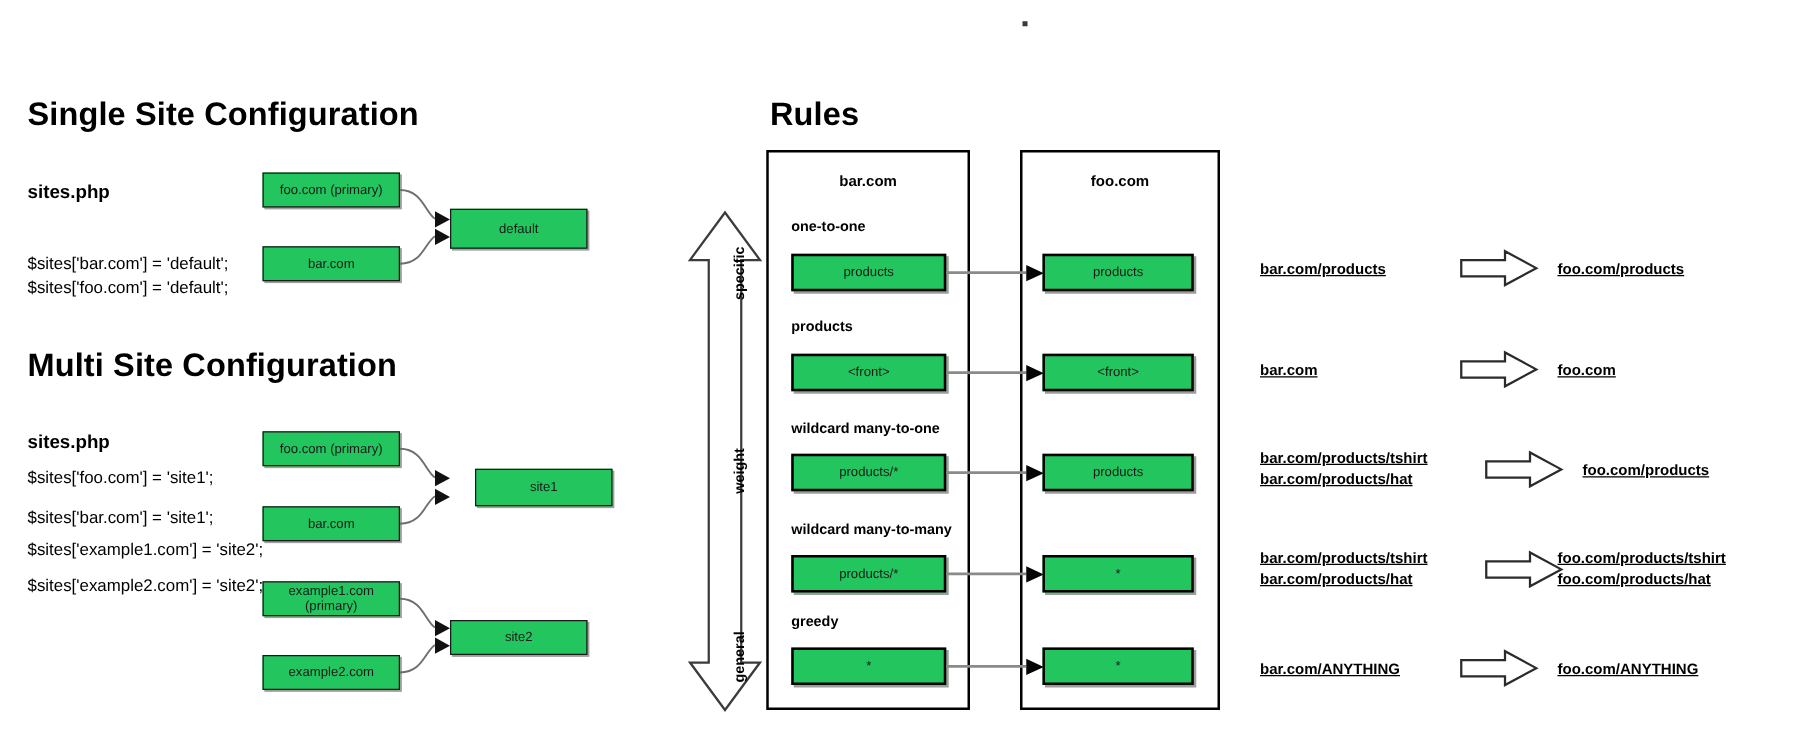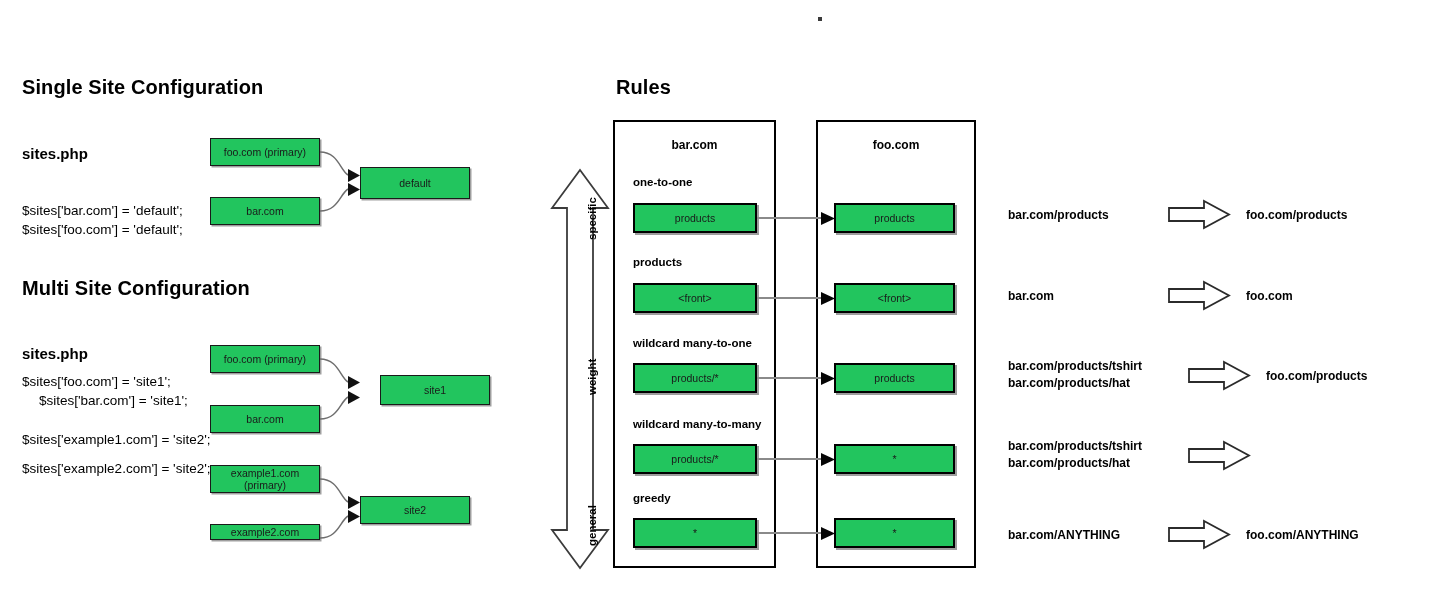--- a/index.html
+++ b/index.html
@@ -15,21 +15,21 @@
     position: relative;
     width: 1434px;
     height: 592px;
     background: #ffffff;
     overflow: hidden;
   }
   .abs { position: absolute; }
 
   
   .section-title {
-    font-size: 20px;
+    font-size: 26px;
     font-weight: bold;
     letter-spacing: 0.1px;
     white-space: nowrap;
   }
   .sub-title {
     font-size: 15px;
     font-weight: bold;
     white-space: nowrap;
   }
   .code-line {
@@ -73,20 +73,21 @@
     font-weight: bold;
     white-space: nowrap;
   }
 
   
   .url-text {
     font-size: 12px;
     font-weight: bold;
     white-space: nowrap;
     line-height: 17px;
+    text-decoration: underline;
   }
 
   svg { overflow: visible; display:block; }
 
   .vertlabel {
     font-size: 11.5px;
     font-weight: bold;
     white-space: nowrap;
     transform-origin: 0 0;
   }
@@ -119,37 +120,37 @@
     <polygon points="30,39 42,45.5 30,52" fill="#111111"></polygon>
     <path d="M 2,81 C 20,81 22,64 30,59" fill="none" stroke="#6e6e6e" stroke-width="1.5"></path>
     <polygon points="30,53 42,59.5 30,66" fill="#111111"></polygon>
   </svg>
 
   <div class="abs section-title" style="left:22px; top:277px;">Multi Site Configuration</div>
 
   <div class="abs sub-title" style="left:22px; top:345px;">sites.php</div>
 
   <div class="abs code-line" style="left:22px; top:374px;">$sites['foo.com'] = 'site1';</div>
-  <div class="abs code-line" style="left:22px; top:393px;margin-left:17px;">$sites['bar.com'] = 'site1';</div>
+  <div class="abs code-line" style="left:22px; top:406px;">$sites['bar.com'] = 'site1';</div>
   <div class="abs code-line" style="left:22px; top:432px;">$sites['example1.com'] = 'site2';</div>
   <div class="abs code-line" style="left:22px; top:461px;">$sites['example2.com'] = 'site2';</div>
 
   <div class="abs nodebox" style="left:210px; top:345px; width:110px; height:28px;">foo.com (primary)</div>
   <div class="abs nodebox" style="left:210px; top:405px; width:110px; height:28px;">bar.com</div>
   <div class="abs nodebox" style="left:380px; top:375px; width:110px; height:30px;">site1</div>
 
   <svg class="abs" style="left:318px; top:338px;" width="50" height="110">
     <path d="M 2,21 C 20,21 22,39 30,44" fill="none" stroke="#6e6e6e" stroke-width="1.5"></path>
     <polygon points="30,38 42,44.5 30,51" fill="#111111"></polygon>
     <path d="M 2,81 C 20,81 22,64 30,59" fill="none" stroke="#6e6e6e" stroke-width="1.5"></path>
     <polygon points="30,53 42,59.5 30,66" fill="#111111"></polygon>
   </svg>
 
   <div class="abs nodebox" style="left:210px; top:465px; width:110px; height:28px;">example1.com (primary)</div>
-  <div class="abs nodebox" style="left:210px; top:524px; width:110px; height:16px;">example2.com</div>
+  <div class="abs nodebox" style="left:210px; top:524px; width:110px; height:28px;">example2.com</div>
   <div class="abs nodebox" style="left:360px; top:496px; width:110px; height:28px;">site2</div>
 
   <svg class="abs" style="left:318px; top:457px;" width="50" height="110">
     <path d="M 2,22 C 20,22 22,40 30,45" fill="none" stroke="#6e6e6e" stroke-width="1.5"></path>
     <polygon points="30,39 42,45.5 30,52" fill="#111111"></polygon>
     <path d="M 2,81 C 20,81 22,64 30,59" fill="none" stroke="#6e6e6e" stroke-width="1.5"></path>
     <polygon points="30,53 42,59.5 30,66" fill="#111111"></polygon>
   </svg>
 
   <div class="abs section-title" style="left:616px; top:76px;">Rules</div>
@@ -238,20 +239,24 @@
     <div>foo.com/products</div>
   </div>
 
   <div class="abs url-text" style="left:1008px; top:438px;">
     <div>bar.com/products/tshirt</div>
     <div>bar.com/products/hat</div>
   </div>
   <svg class="abs" style="left:1188px; top:441px;" width="64" height="30">
     <polygon points="1,8 36,8 36,1 61,14.5 36,28 36,21 1,21" fill="#ffffff" stroke="#2b2b2b" stroke-width="1.8" stroke-linejoin="miter"></polygon>
   </svg>
+  <div class="abs url-text" style="left:1246px; top:438px;">
+    <div>foo.com/products/tshirt</div>
+    <div>foo.com/products/hat</div>
+  </div>
 
   <div class="abs url-text" style="left:1008px; top:527px;">
     <div>bar.com/ANYTHING</div>
   </div>
   <svg class="abs" style="left:1168px; top:520px;" width="64" height="30">
     <polygon points="1,8 36,8 36,1 61,14.5 36,28 36,21 1,21" fill="#ffffff" stroke="#2b2b2b" stroke-width="1.8" stroke-linejoin="miter"></polygon>
   </svg>
   <div class="abs url-text" style="left:1246px; top:527px;">
     <div>foo.com/ANYTHING</div>
   </div>

